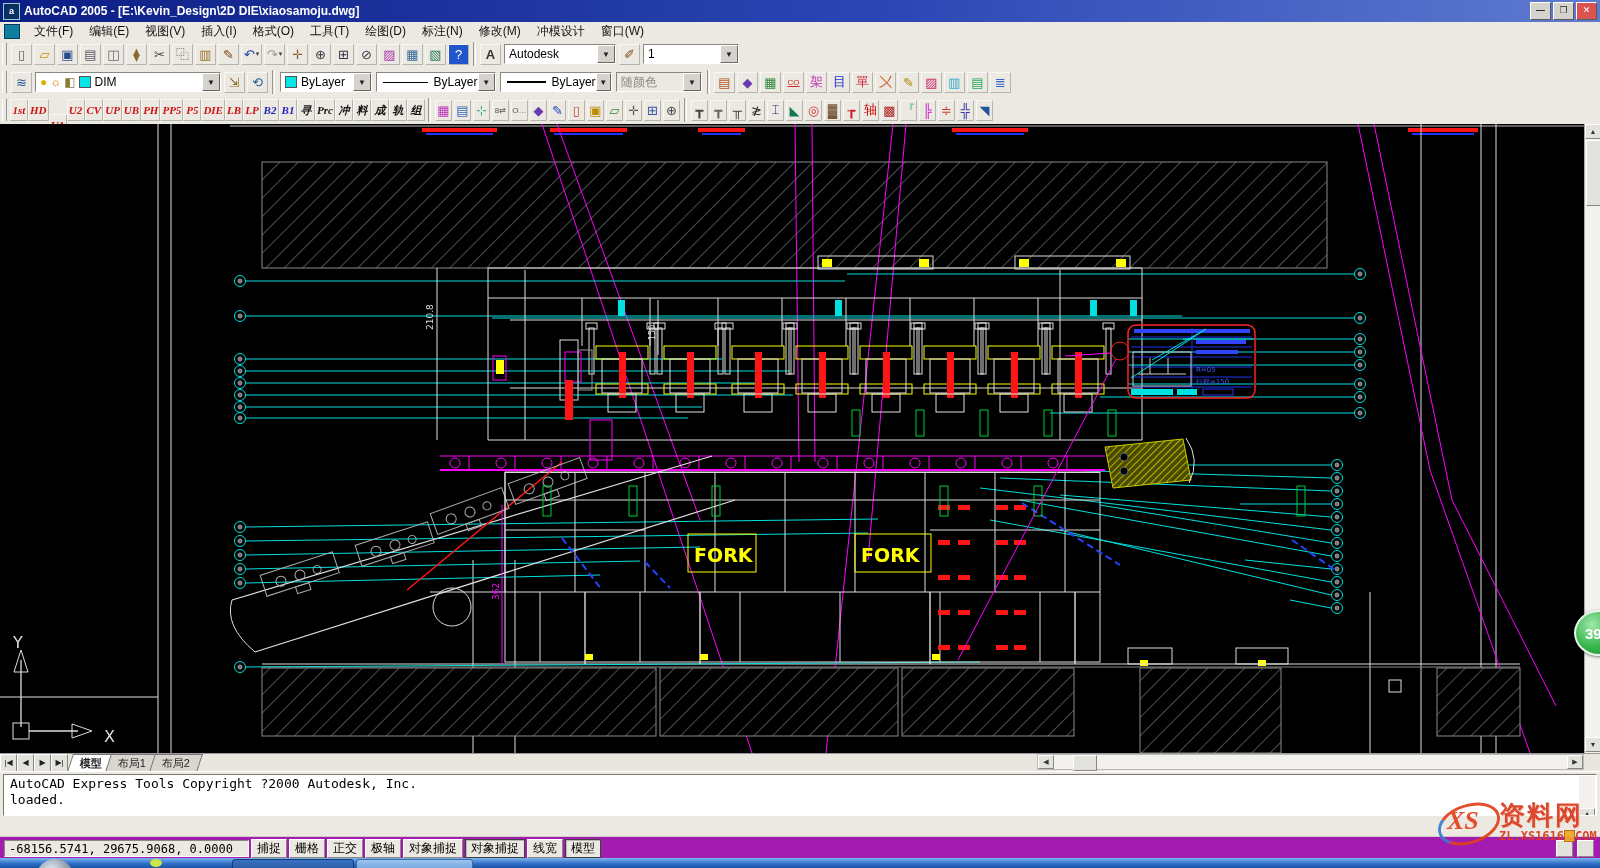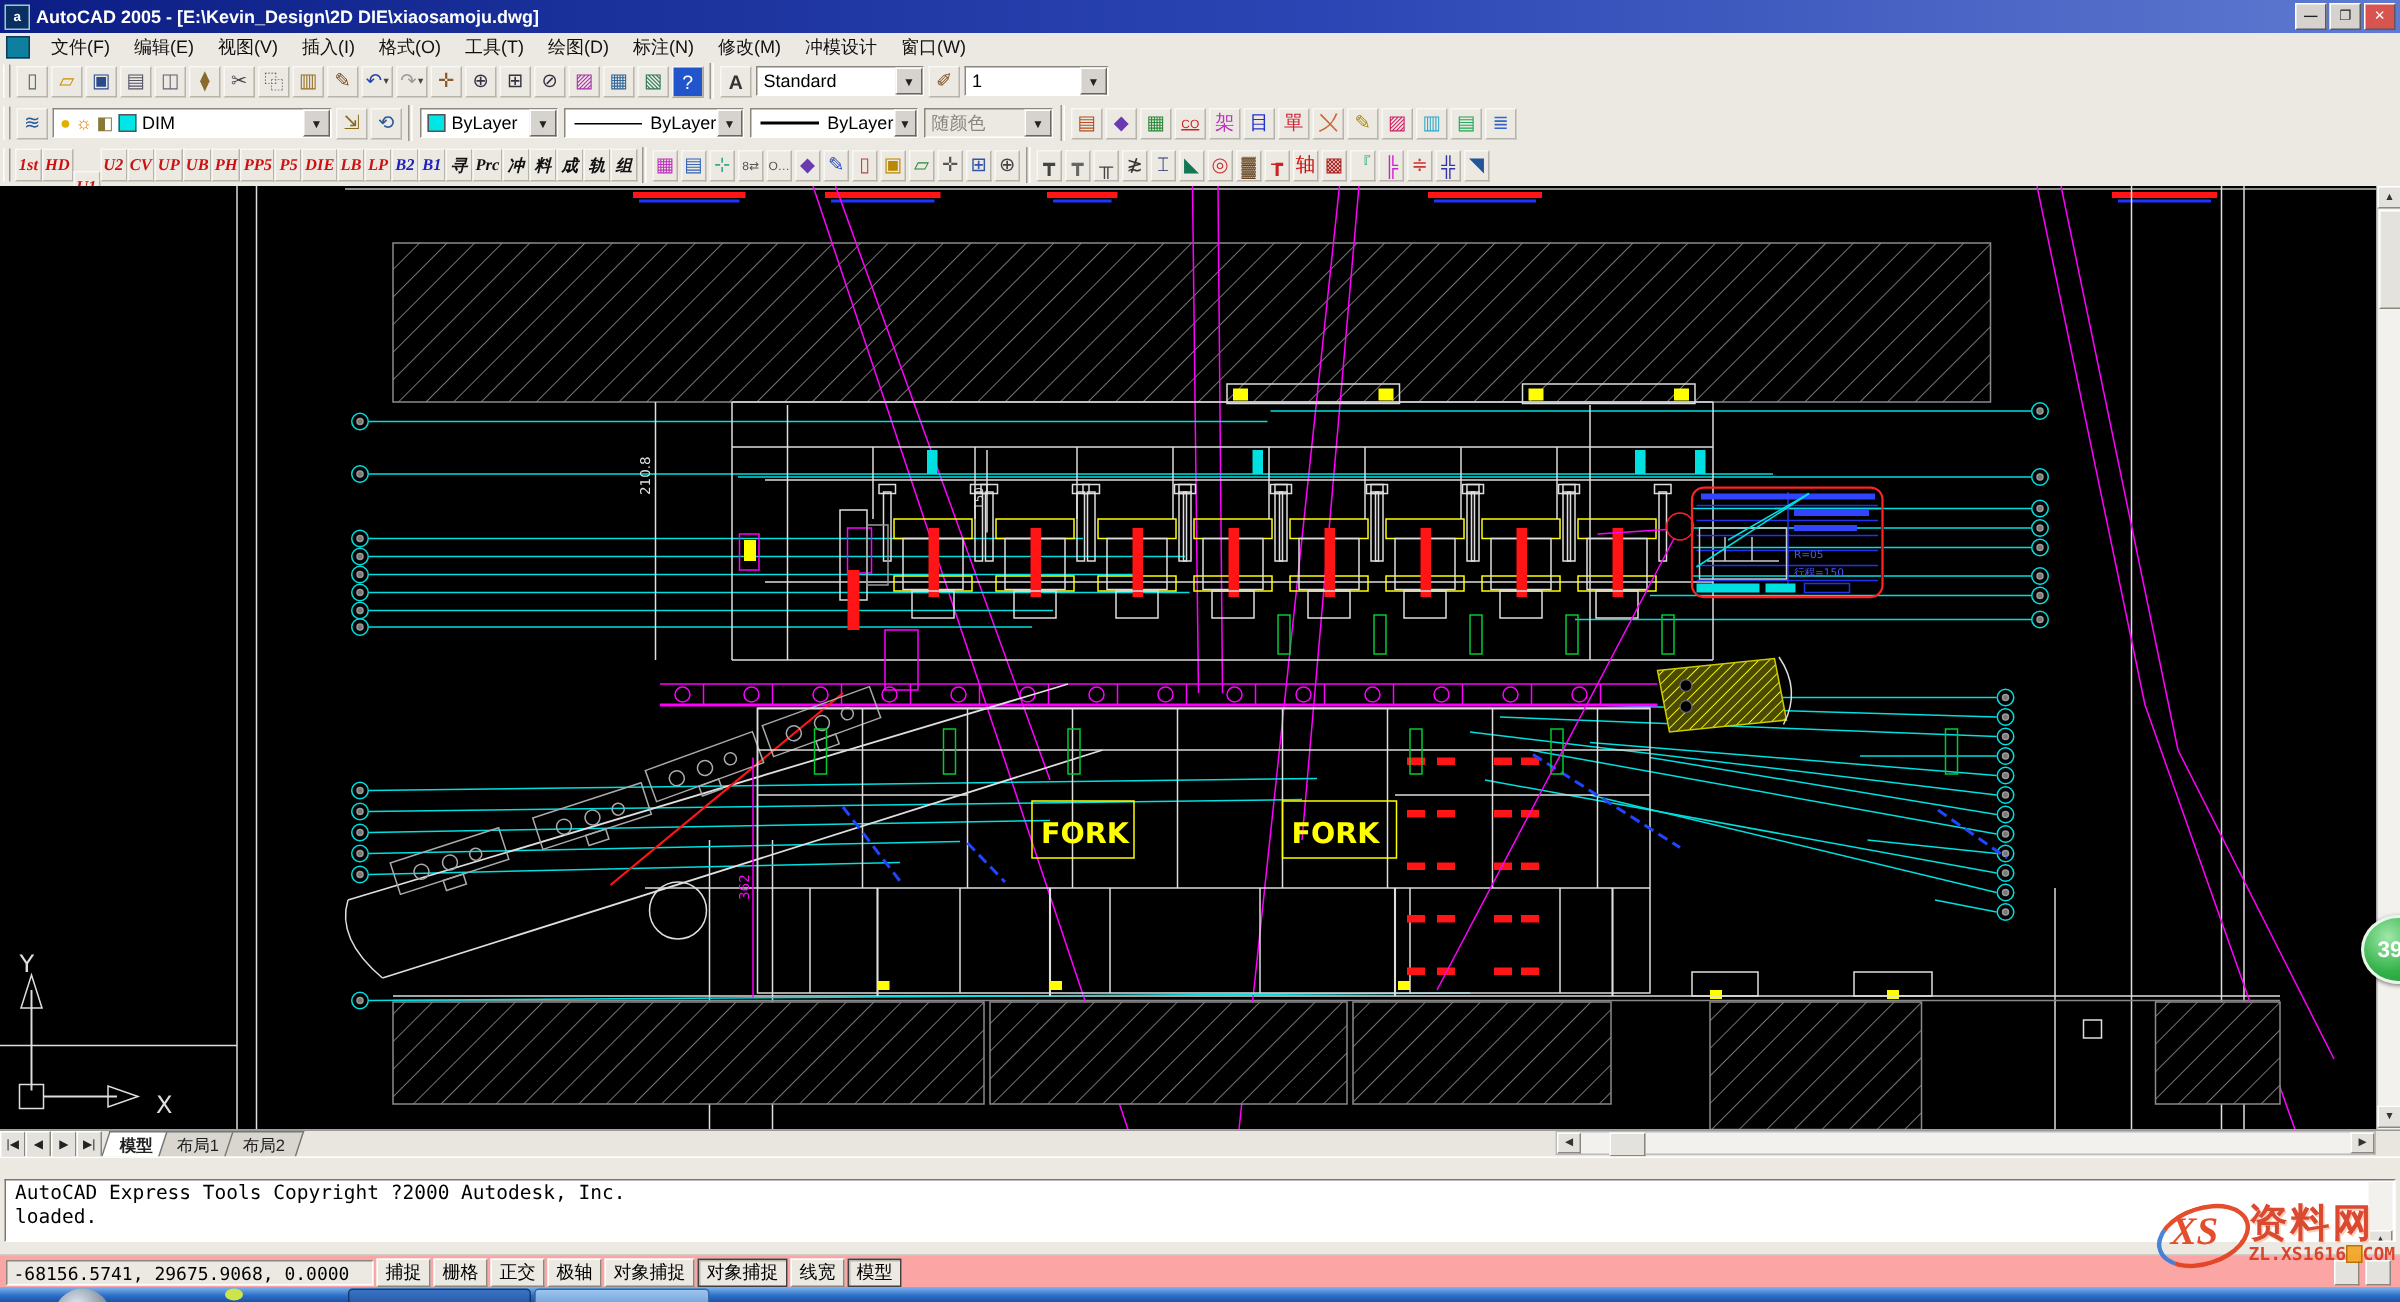--- a/index.html
+++ b/index.html
@@ -71,32 +71,32 @@
     border-bottom:none;background:#d9d6cf;transform:skewX(-18deg);margin-left:-4px;
     color:#222;height:16px;}
   .tab>span{display:inline-block;transform:skewX(18deg);}
   .tab.active{background:#fff;font-weight:bold;}
   .hscroll{position:absolute;left:1037px;top:754px;width:547px;height:16px;background:#f2f1ee;
     border:1px solid #bbb;box-sizing:border-box;}
   .hthumb{position:absolute;left:35px;top:0px;width:22px;height:14px;background:#e4e2dc;
     border:1px solid;border-color:#fff #8a877f #8a877f #fff;}
   
   .cmdwin{position:absolute;left:0;top:771px;width:1600px;height:65px;background:#ece9e2;
-    border-top:1px solid #fff;box-sizing:border-box;padding:14px 3px;}
+    border-top:1px solid #fff;box-sizing:border-box;padding:2px 3px;}
   .cmdhist{position:relative;height:42px;background:#fff;border:1px solid;
     border-color:#7a776f #fff #fff #7a776f;box-sizing:border-box;overflow:hidden;
     font-family:"DejaVu Sans Mono","Liberation Mono",monospace;font-size:13px;color:#000;
     padding:1px 20px 0 6px;line-height:16px;white-space:pre;}
   .cmdscr{position:absolute;right:1px;top:1px;width:16px;height:38px;background:#f2f1ee;}
   .cmdscr .scrbtn{position:static;display:block;height:13px;line-height:11px;}
   .cmdprompt{height:17px;background:#fff;border:1px solid;border-color:#7a776f #fff #fff #7a776f;
     box-sizing:border-box;font-family:"DejaVu Sans Mono","Liberation Mono",monospace;
     font-size:13px;color:#000;padding:0 6px;margin-top:2px;line-height:15px;}
   
-  .statusbar{position:absolute;left:0;top:836px;width:1600px;height:22px;background:#fca5a5;
+  .statusbar{position:absolute;left:0;top:836px;width:1600px;height:22px;background:#a21caf;
     display:flex;align-items:center;font-size:12px;border-top:1px solid #cfccc5;}
   .coords{width:245px;height:17px;margin-left:4px;background:#ece9e2;border:1px solid;
     border-color:#8a877f #fff #fff #8a877f;font-family:"DejaVu Sans Mono","Liberation Mono",monospace;
     font-size:12px;padding:1px 4px;box-sizing:border-box;white-space:nowrap;}
   .stbtn{height:17px;margin-left:2px;padding:0 5px;border:1px solid;display:flex;
     align-items:center;border-color:#fff #8a877f #8a877f #fff;background:#ece9e2;}
   .stbtn.pressed{border:1px solid #404040;box-shadow:inset 1px 1px 0 #b9b6ae;}
   .strightbox{width:15px;height:15px;margin-left:4px;background:#e4e2dc;border:1px solid;
     border-color:#fff #8a877f #8a877f #fff;}
   
@@ -208,21 +208,21 @@
         <div class="tbtn">
           <span style="color: rgb(42, 122, 90); font-size: 13px;">▧</span>
         </div>
         <div class="tbtn" style="background: rgb(34, 85, 204);">
           <span style="color: rgb(255, 255, 255); font-size: 13px;">?</span>
         </div>
       </span>
     <div class="sep"></div>
     <div class="tbtn" style="color:#333;font-weight:bold;">A</div>
     <div class="combo" style="width:112px">
-      <span>Standard</span>
+      <span>Autodesk</span>
       <span class="arrow">▼</span>
     </div>
     <div class="tbtn" style="color:#7a4a1a;">✐</div>
     <div class="combo" style="width:96px">
       <span>1</span>
       <span class="arrow">▼</span>
     </div>
   </div>
 
   <div class="tbrow tb2">

